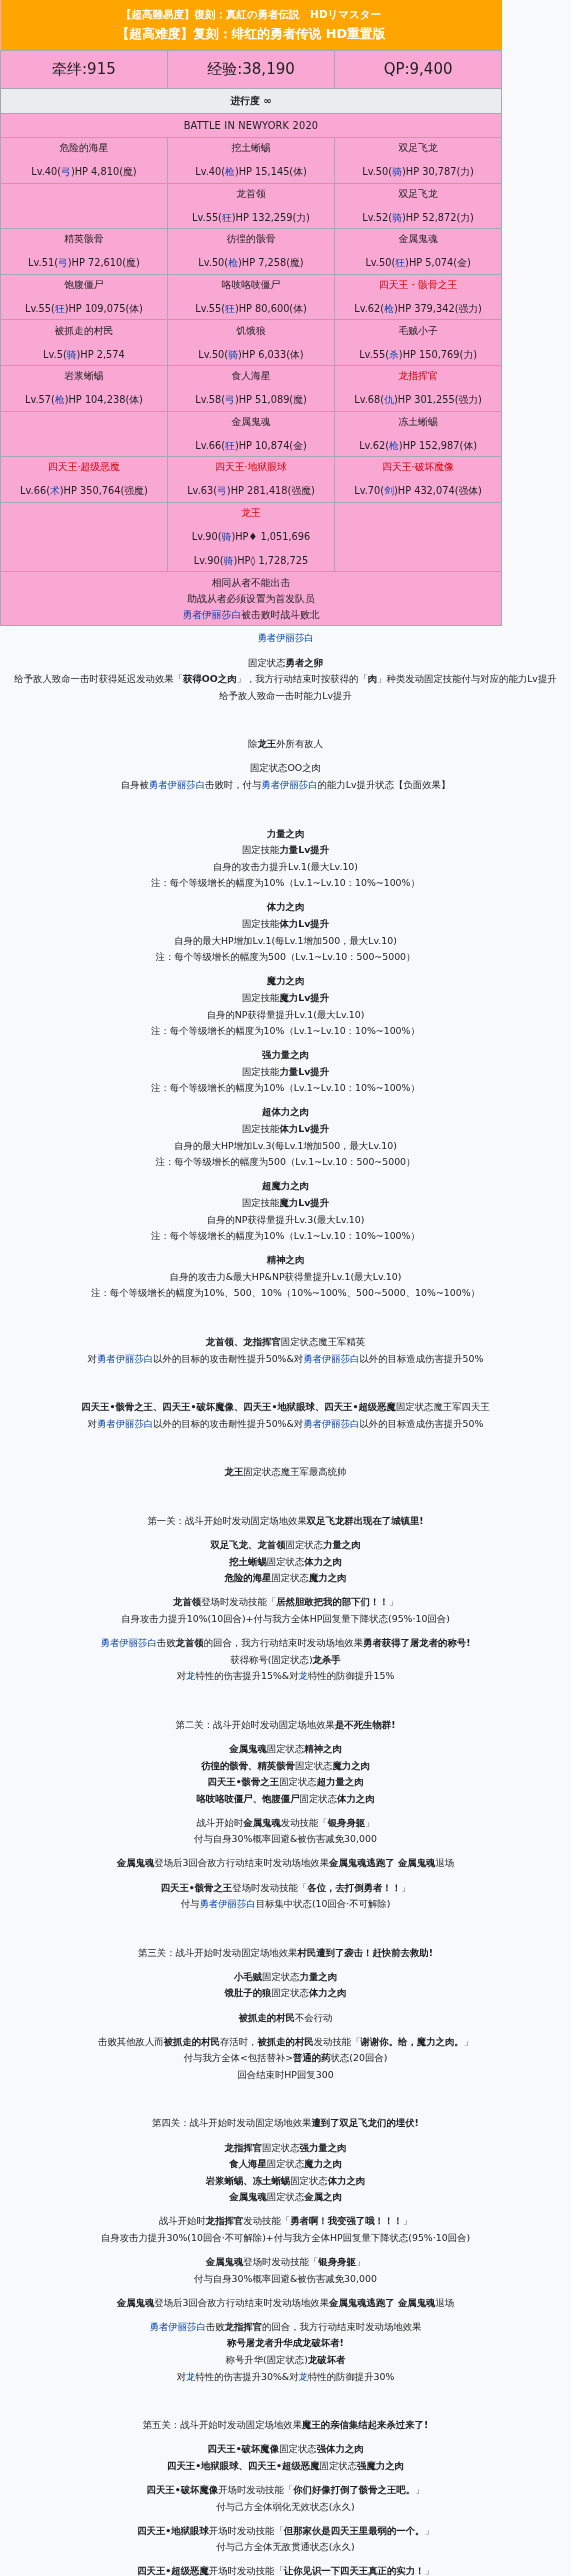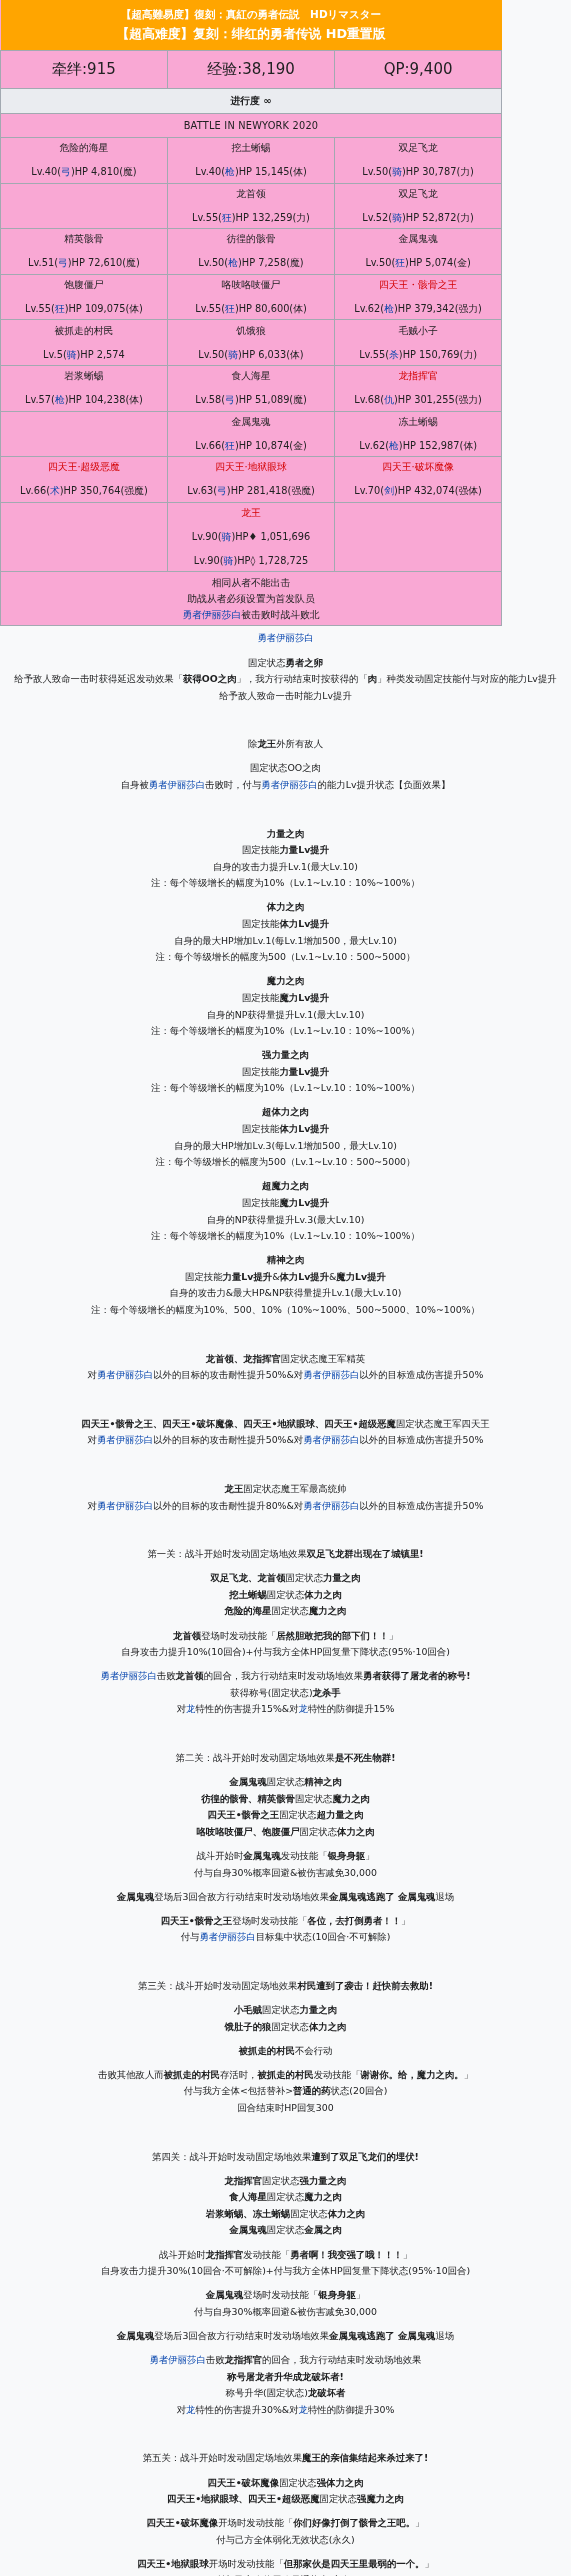--- a/index.html
+++ b/index.html
@@ -238,32 +238,30 @@
     <p><span>固定技能</span><span class="seg-b">体力Lv提升</span></p>
     <p><span>自身的最大HP增加Lv.3(每Lv.1增加500，最大Lv.10)</span></p>
     <p><span>注：每个等级增长的幅度为500（Lv.1~Lv.10：500~5000）</span></p>
     <div class="gap-s"></div>
     <p><span class="seg-b">超魔力之肉</span></p>
     <p><span>固定技能</span><span class="seg-b">魔力Lv提升</span></p>
     <p><span>自身的NP获得量提升Lv.3(最大Lv.10)</span></p>
     <p><span>注：每个等级增长的幅度为10%（Lv.1~Lv.10：10%~100%）</span></p>
     <div class="gap-s"></div>
     <p><span class="seg-b">精神之肉</span></p>
-    <p><span>固定技能</span><span class="seg-b">力量Lv提升</span><span>&amp;</span><span class="seg-b">体力Lv提升</span><span>&amp;</span><span class="seg-b">魔力Lv提升</span></p>
     <p><span>自身的攻击力&amp;最大HP&amp;NP获得量提升Lv.1(最大Lv.10)</span></p>
     <p><span>注：每个等级增长的幅度为10%、500、10%（10%~100%、500~5000、10%~100%）</span></p>
     <div class="gap-l"></div>
     <p><span class="seg-b">龙首领、龙指挥官</span><span>固定状态魔王军精英</span></p>
     <p><span>对</span><span class="seg-l">勇者伊丽莎白</span><span>以外的目标的攻击耐性提升50%&amp;对</span><span class="seg-l">勇者伊丽莎白</span><span>以外的目标造成伤害提升50%</span></p>
     <div class="gap-l"></div>
     <p><span class="seg-b">四天王•骸骨之王、四天王•破坏魔像、四天王•地狱眼球、四天王•超级恶魔</span><span>固定状态魔王军四天王</span></p>
     <p><span>对</span><span class="seg-l">勇者伊丽莎白</span><span>以外的目标的攻击耐性提升50%&amp;对</span><span class="seg-l">勇者伊丽莎白</span><span>以外的目标造成伤害提升50%</span></p>
     <div class="gap-l"></div>
     <p><span class="seg-b">龙王</span><span>固定状态魔王军最高统帅</span></p>
-    <p><span>对</span><span class="seg-l">勇者伊丽莎白</span><span>以外的目标的攻击耐性提升80%&amp;对</span><span class="seg-l">勇者伊丽莎白</span><span>以外的目标造成伤害提升50%</span></p>
     <div class="gap-l"></div>
     <p><span>第一关：战斗开始时发动固定场地效果</span><span class="seg-b">双足飞龙群出现在了城镇里!</span></p>
     <div class="gap-s"></div>
     <p><span class="seg-b">双足飞龙、龙首领</span><span>固定状态</span><span class="seg-b">力量之肉</span></p>
     <p><span class="seg-b">挖土蜥蜴</span><span>固定状态</span><span class="seg-b">体力之肉</span></p>
     <p><span class="seg-b">危险的海星</span><span>固定状态</span><span class="seg-b">魔力之肉</span></p>
     <div class="gap-s"></div>
     <p><span class="seg-b">龙首领</span><span>登场时发动技能「</span><span class="seg-b">居然胆敢把我的部下们！！</span><span>」</span></p>
     <p><span>自身攻击力提升10%(10回合)+付与我方全体HP回复量下降状态(95%·10回合)</span></p>
     <div class="gap-s"></div>

